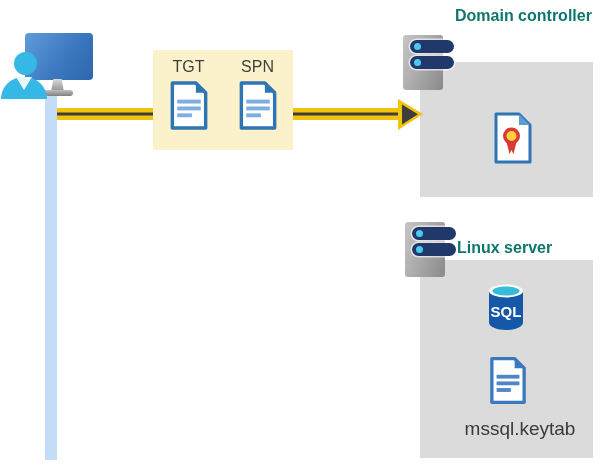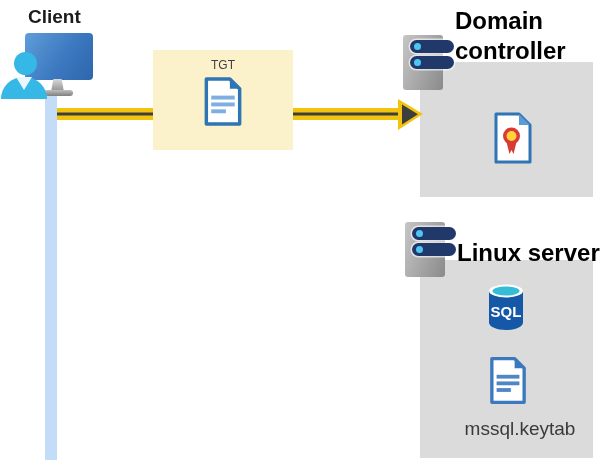--- a/index.html
+++ b/index.html
@@ -8,23 +8,23 @@
   .canvas {
     position: relative;
     width: 600px;
     height: 468px;
     background: #ffffff;
     overflow: hidden;
   }
   .abs { position: absolute; }
 
   
-  .h-label { font-weight: bold; color: #000000; font-size: 24px; line-height: 1.25; }
+  .h-label { font-weight: bold; color: #0f766e; font-size: 16px; line-height: 1.25; }
   .client-label { font-weight: bold; color: #1c1c1c; font-size: 19px; }
-  .small-label { font-size: 12px; color: #3f3f3f; text-align: center; }
+  .small-label { font-size: 16px; color: #3f3f3f; text-align: center; }
   .keytab-label { font-size: 19px; color: #3a3a3a; text-align: center; }
 
   
   .monitor {
     left: 25px; top: 33px; width: 68px; height: 47px;
     border-radius: 4px;
     background: linear-gradient(125deg, #5f9dda 0%, #3c79c0 55%, #2d66ac 100%);
   }
   .monitor-neck {
     left: 51px; top: 79px; width: 13px; height: 13px;
@@ -111,21 +111,20 @@
   .cert-icon { left: 494px; top: 112px; z-index: 2; }
   .sql-icon { left: 487px; top: 284px; z-index: 2; }
   .keytab-icon { left: 489px; top: 356px; z-index: 2; }
   .keytab-text { left: 420px; top: 418px; width: 200px; z-index: 2; }
 </style>
 </head>
 <body>
 
 <div class="canvas">
 
-  <div class="abs client-label" style="left:28px; top:6px;">Client</div>
 
   <div class="abs" style="left:0; top:0; width:110px; height:100px; z-index:2;">
     <div class="abs monitor"></div>
     <div class="abs monitor-neck"></div>
     <div class="abs monitor-base"></div>
     <div class="abs person-head"></div>
     <div class="abs person-body"></div>
     <div class="abs person-collar"></div>
   </div>
 
@@ -189,15 +188,25 @@
     <div class="cred-col">
       <div class="small-label">TGT</div>
       <svg width="40" height="49" viewBox="0 0 40 50">
         <path d="M3 2 h24 l10 10 v36 h-34 z" fill="#ffffff" stroke="#2e75b6" stroke-width="3.5" stroke-linejoin="round"></path>
         <path d="M27 2 v10 h10 z" fill="#2e75b6"></path>
         <rect x="8" y="19" width="24" height="4" fill="#7fafe0"></rect>
         <rect x="8" y="26" width="24" height="4" fill="#7fafe0"></rect>
         <rect x="8" y="33" width="15" height="4" fill="#7fafe0"></rect>
       </svg>
     </div>
+    <div class="cred-col">
+      <div class="small-label">SPN</div>
+      <svg width="40" height="49" viewBox="0 0 40 50">
+        <path d="M3 2 h24 l10 10 v36 h-34 z" fill="#ffffff" stroke="#2e75b6" stroke-width="3.5" stroke-linejoin="round"></path>
+        <path d="M27 2 v10 h10 z" fill="#2e75b6"></path>
+        <rect x="8" y="19" width="24" height="4" fill="#7fafe0"></rect>
+        <rect x="8" y="26" width="24" height="4" fill="#7fafe0"></rect>
+        <rect x="8" y="33" width="15" height="4" fill="#7fafe0"></rect>
+      </svg>
+    </div>
   </div>
 
 </div>
 
 </body></html>

